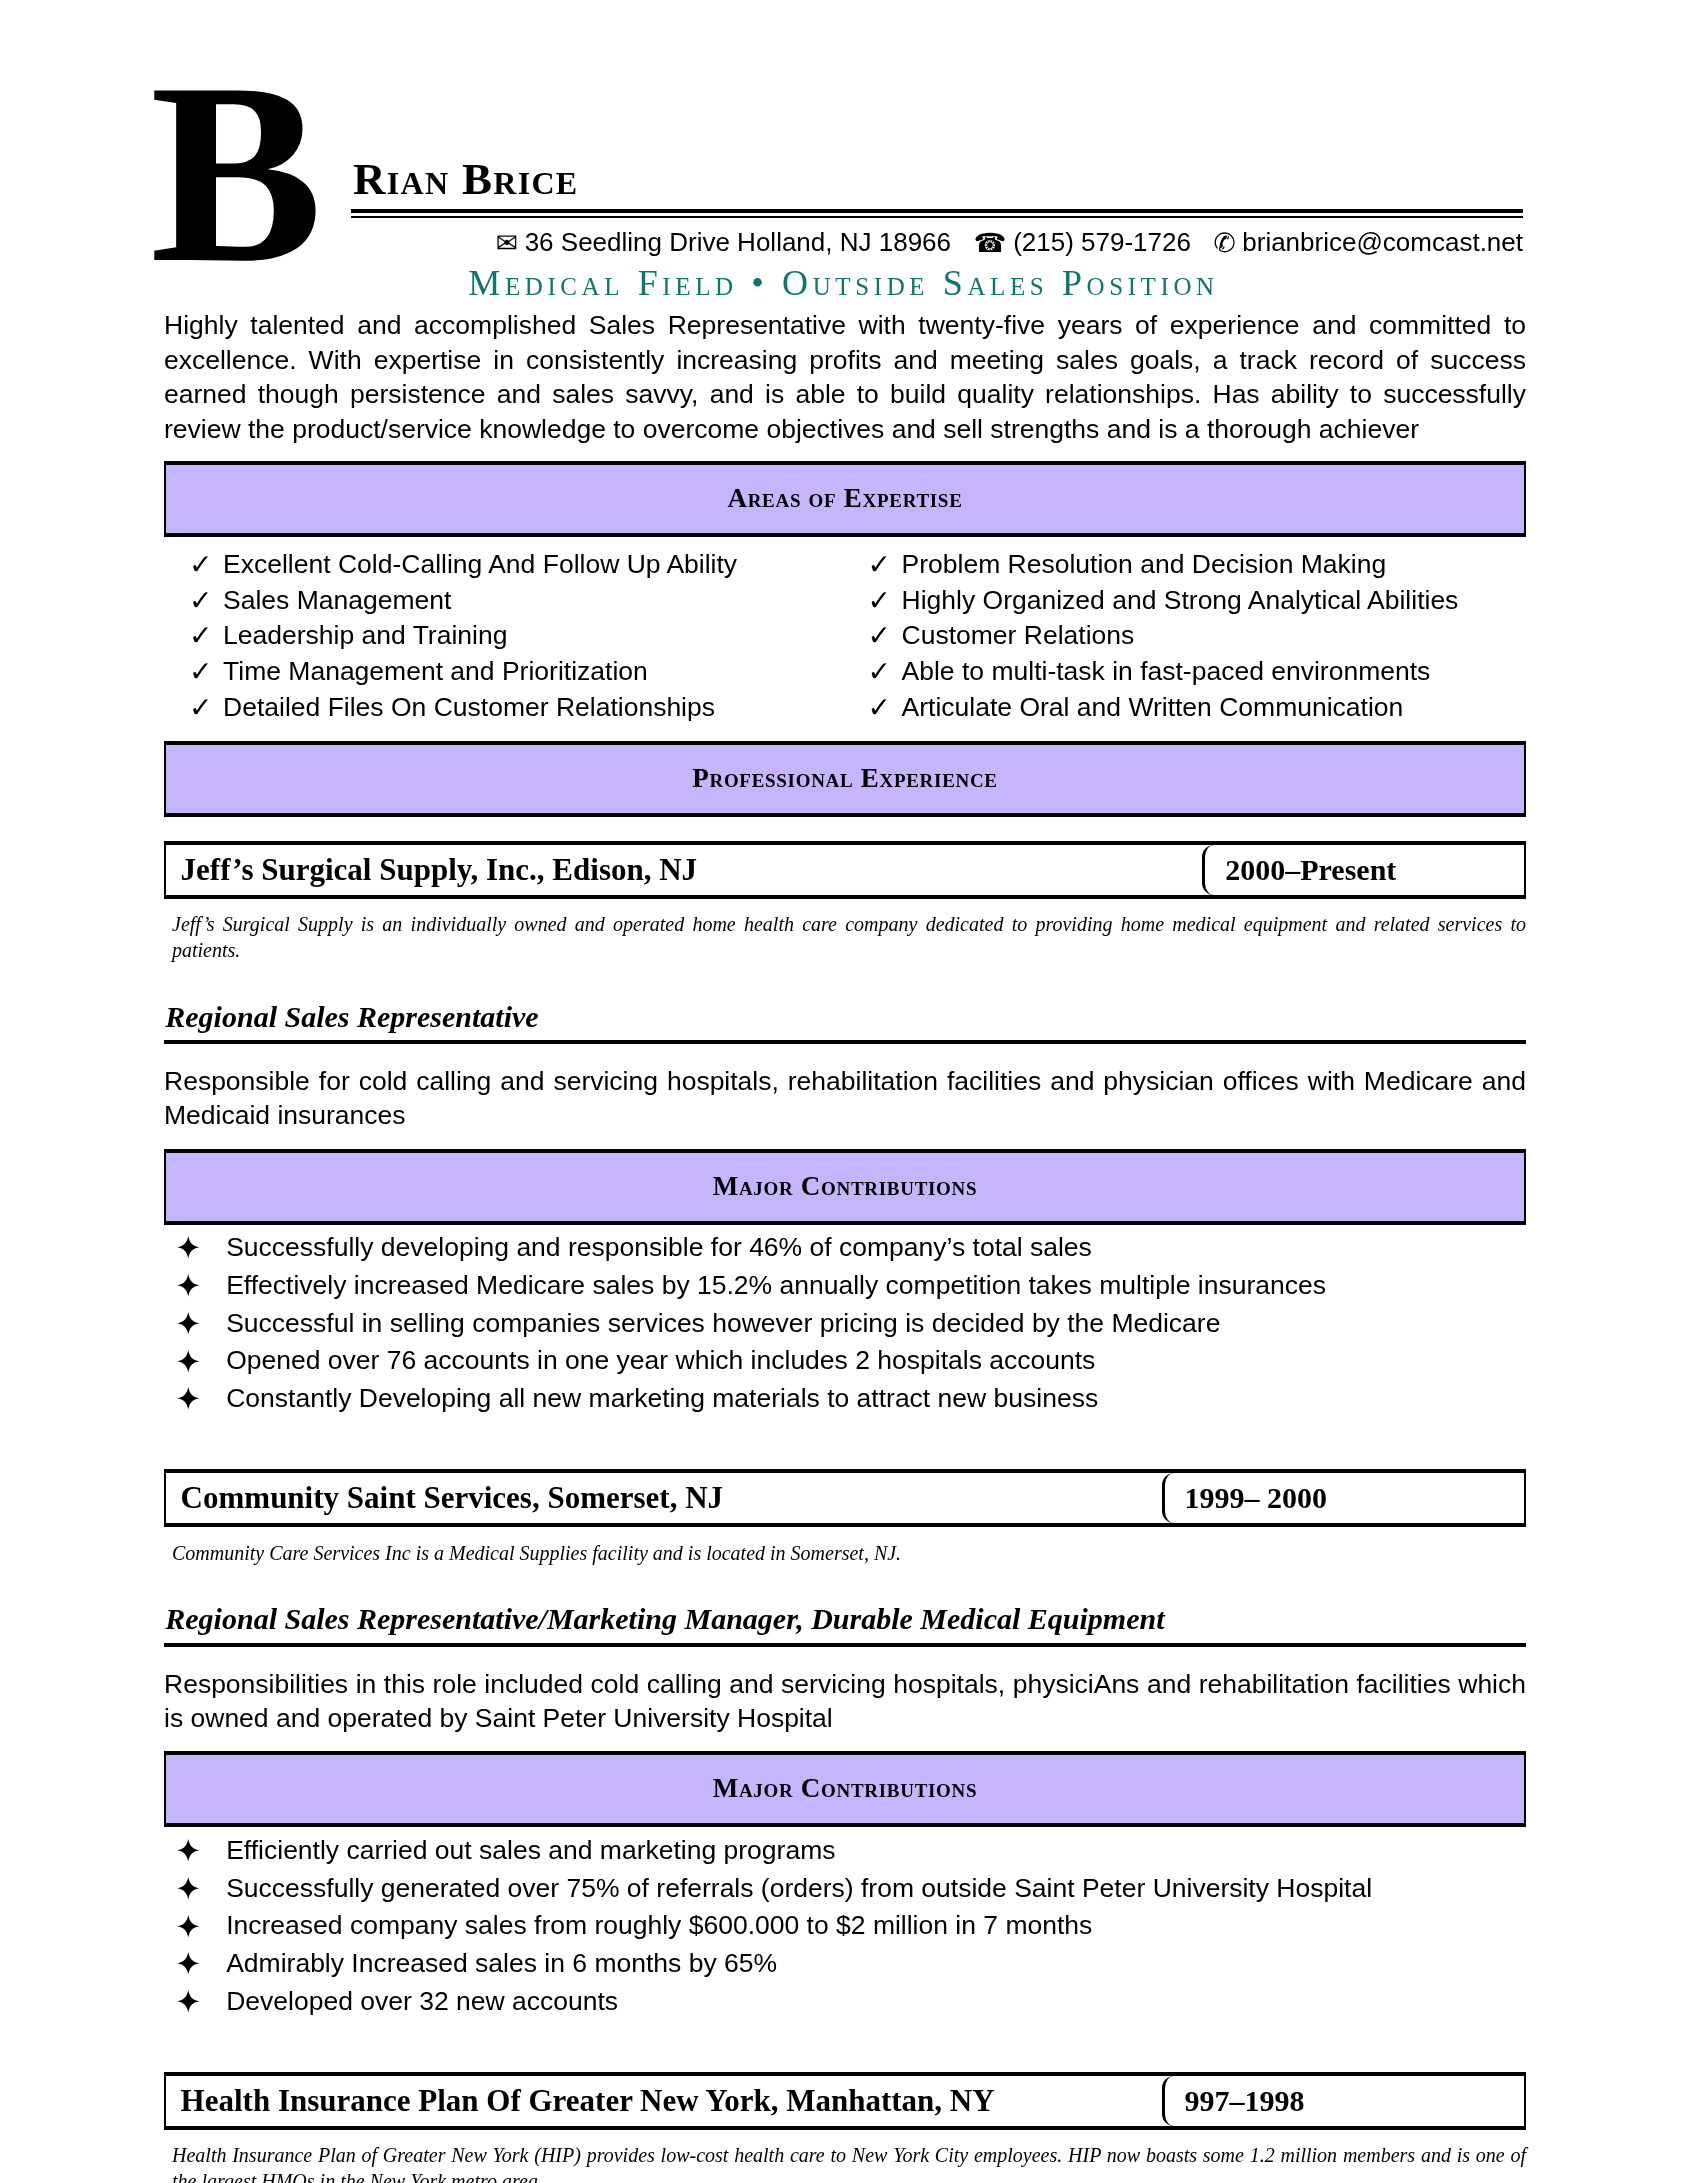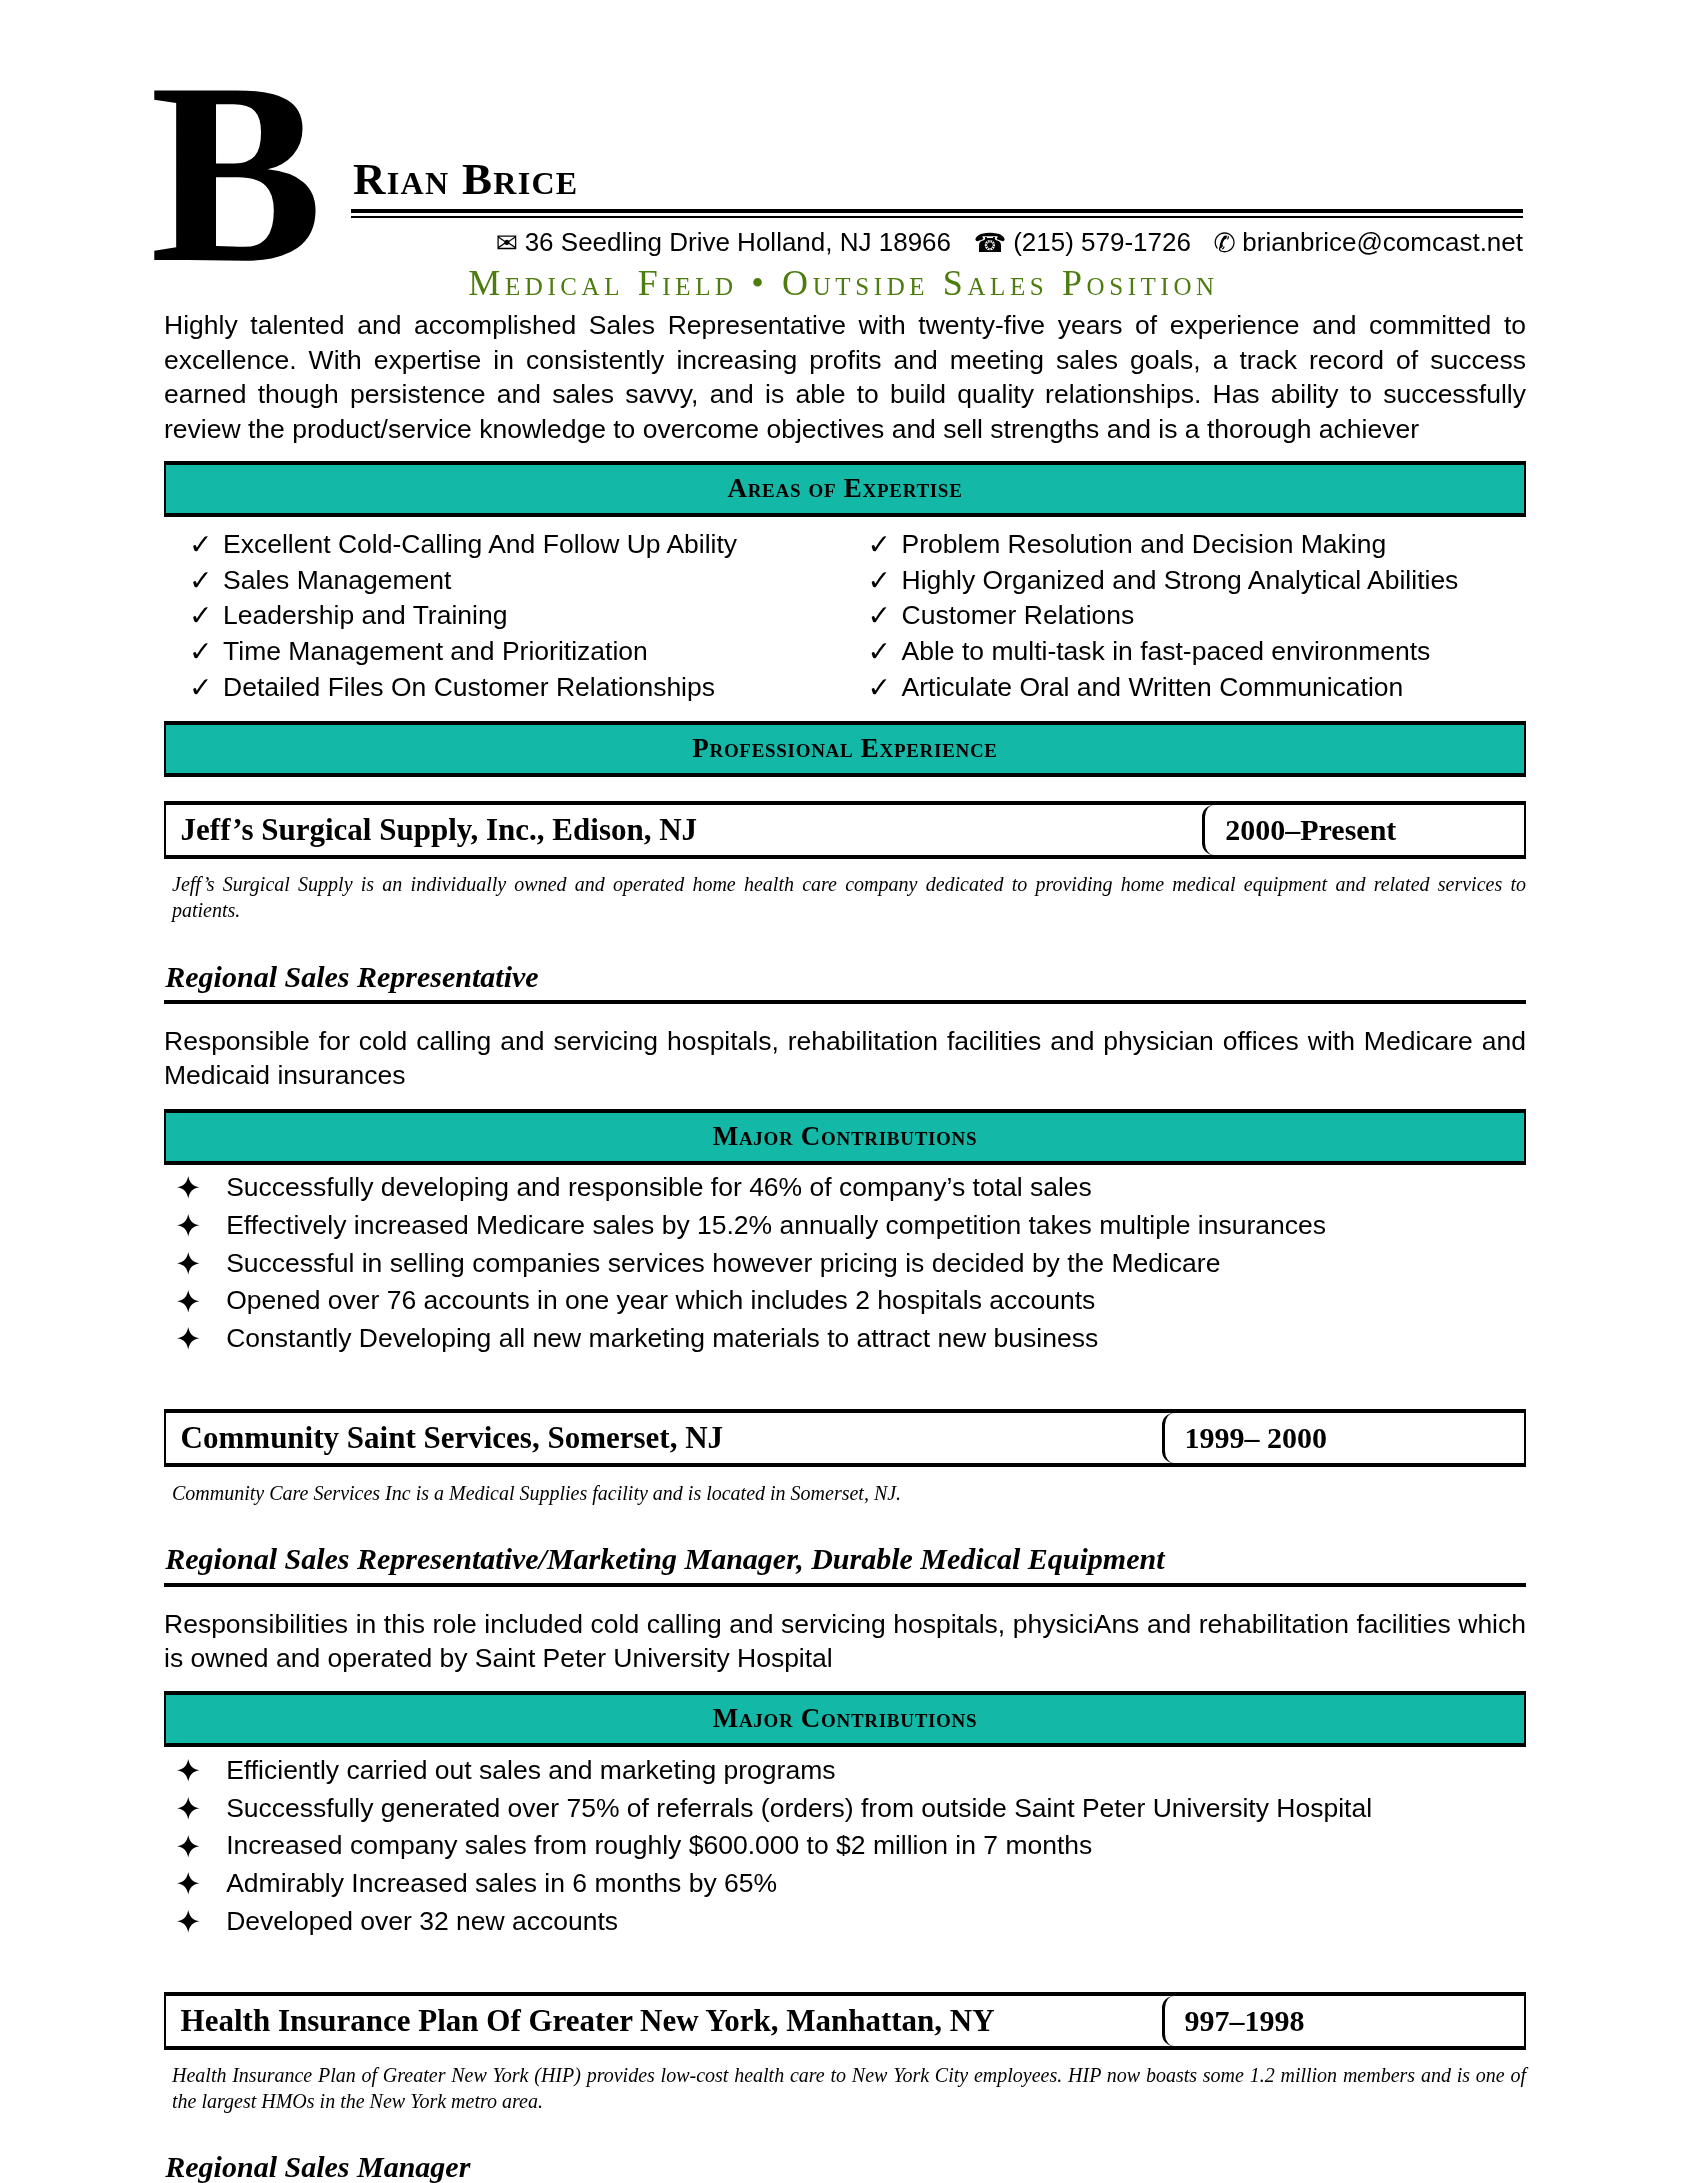--- a/index.html
+++ b/index.html
@@ -29,33 +29,33 @@
   }
   .contact{
     position:absolute;left:351px;right:164px;top:228px;
     text-align:right;font-size:26px;line-height:1.1;white-space:nowrap;
   }
   .contact .cicon{font-size:26.5px;margin:0 6.6px 0 22.5px;vertical-align:-1.3px;}
   .contact .cicon:first-child{margin-left:0;}
   .doc-title{
     position:absolute;left:0;top:262px;width:100%;text-align:center;
     font-family:"Liberation Serif",serif;font-variant:small-caps;
-    font-size:36px;letter-spacing:4.6px;color:#4d7c0f;
+    font-size:36px;letter-spacing:4.6px;color:#0f766e;
   }
   
   .main{position:absolute;top:308px;left:164px;width:1362px;}
   .summary{
     text-align:justify;font-size:26.5px;line-height:1.31;
   }
   .bar{
-    background:#14b8a6;
+    background:#c4b5fd;
     border:2.6px solid #000;border-top-width:4.6px;border-bottom-width:4.6px;
     text-align:center;
     font-family:"Liberation Serif",serif;font-variant:small-caps;font-weight:bold;
-    font-size:27px;line-height:1.1;padding:9px 0;letter-spacing:0.7px;
+    font-size:27px;line-height:1.1;padding:19px 0;letter-spacing:0.7px;
     margin-top:14.6px;
   }
   .mcbar{margin-top:16px;}
   .aoe-grid{
     display:grid;grid-template-columns:1fr 1fr;column-gap:20px;
     padding:8px 0 4px 25px;
   }
   .aoe-item{display:flex;align-items:flex-start;font-size:26.5px;line-height:1.08;margin-top:5.3px;}
   .aoe-check{flex:none;margin-right:10.6px;font-size:28px;font-family:"DejaVu Sans",sans-serif;}
   .jobrow{

